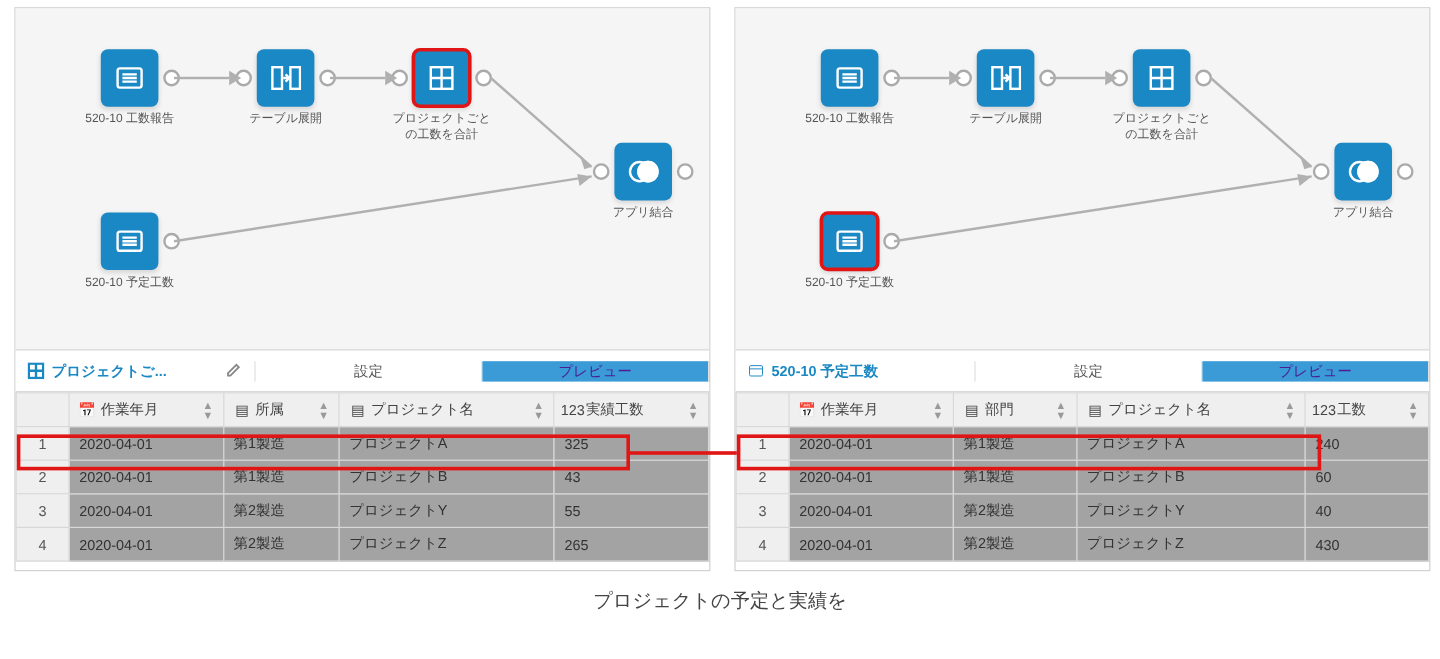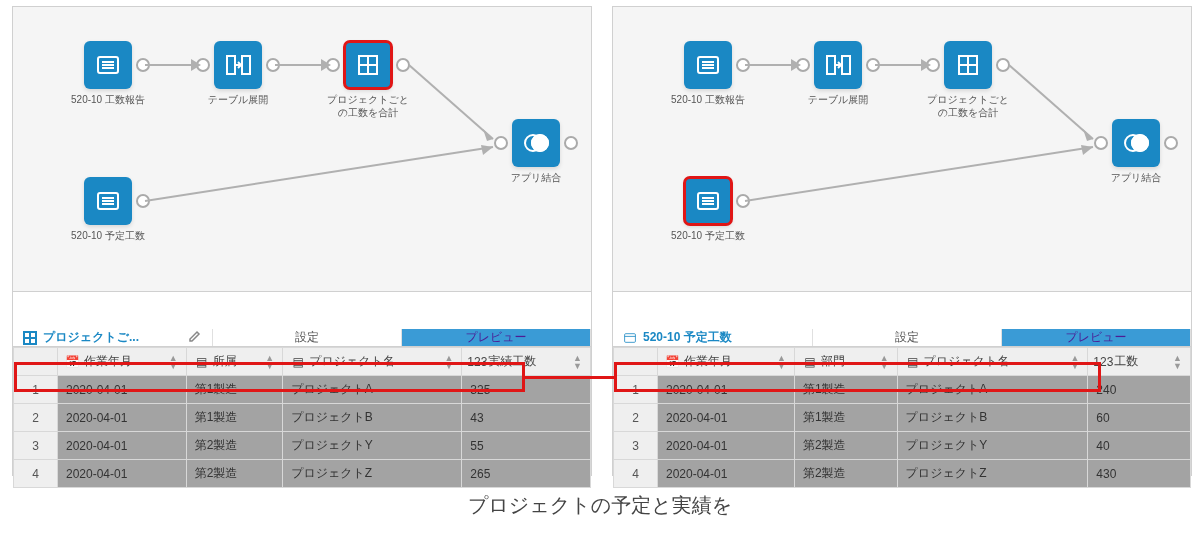--- a/index.html
+++ b/index.html
@@ -75,24 +75,24 @@
   .arrow-head {
     position: absolute;
     width: 0; height: 0;
     border-left: 10px solid #b0b0b0;
     border-top: 6px solid transparent;
     border-bottom: 6px solid transparent;
   }
 
   .tabbar {
     display: flex;
-    align-items: flex-end;
+    align-items: center;
     border-top: 1px solid #d0d0d0;
     border-bottom: 1px solid #d0d0d0;
-    height: 56px;
+    height: 36px;
     background: #fff;
   }
   .tabbar .title-cell {
     display: flex;
     align-items: center;
     gap: 6px;
     padding: 0 10px;
     width: 200px;
     border-right: 1px solid #e0e0e0;
     color: #1a88c4;
@@ -166,21 +166,21 @@
     position: absolute;
     border-top: 3px solid #e01616;
     pointer-events: none;
   }
 
   .caption {
     position: absolute;
     left: 0; right: 0;
     top: 490px;
     text-align: center;
-    font-size: 20px;
+    font-size: 16px;
     color: #444;
     line-height: 1.5;
   }
 </style>
 </head>
 <body>
 
 <svg width="0" height="0" style="position:absolute">
   <defs>
     <g id="ic-list">

